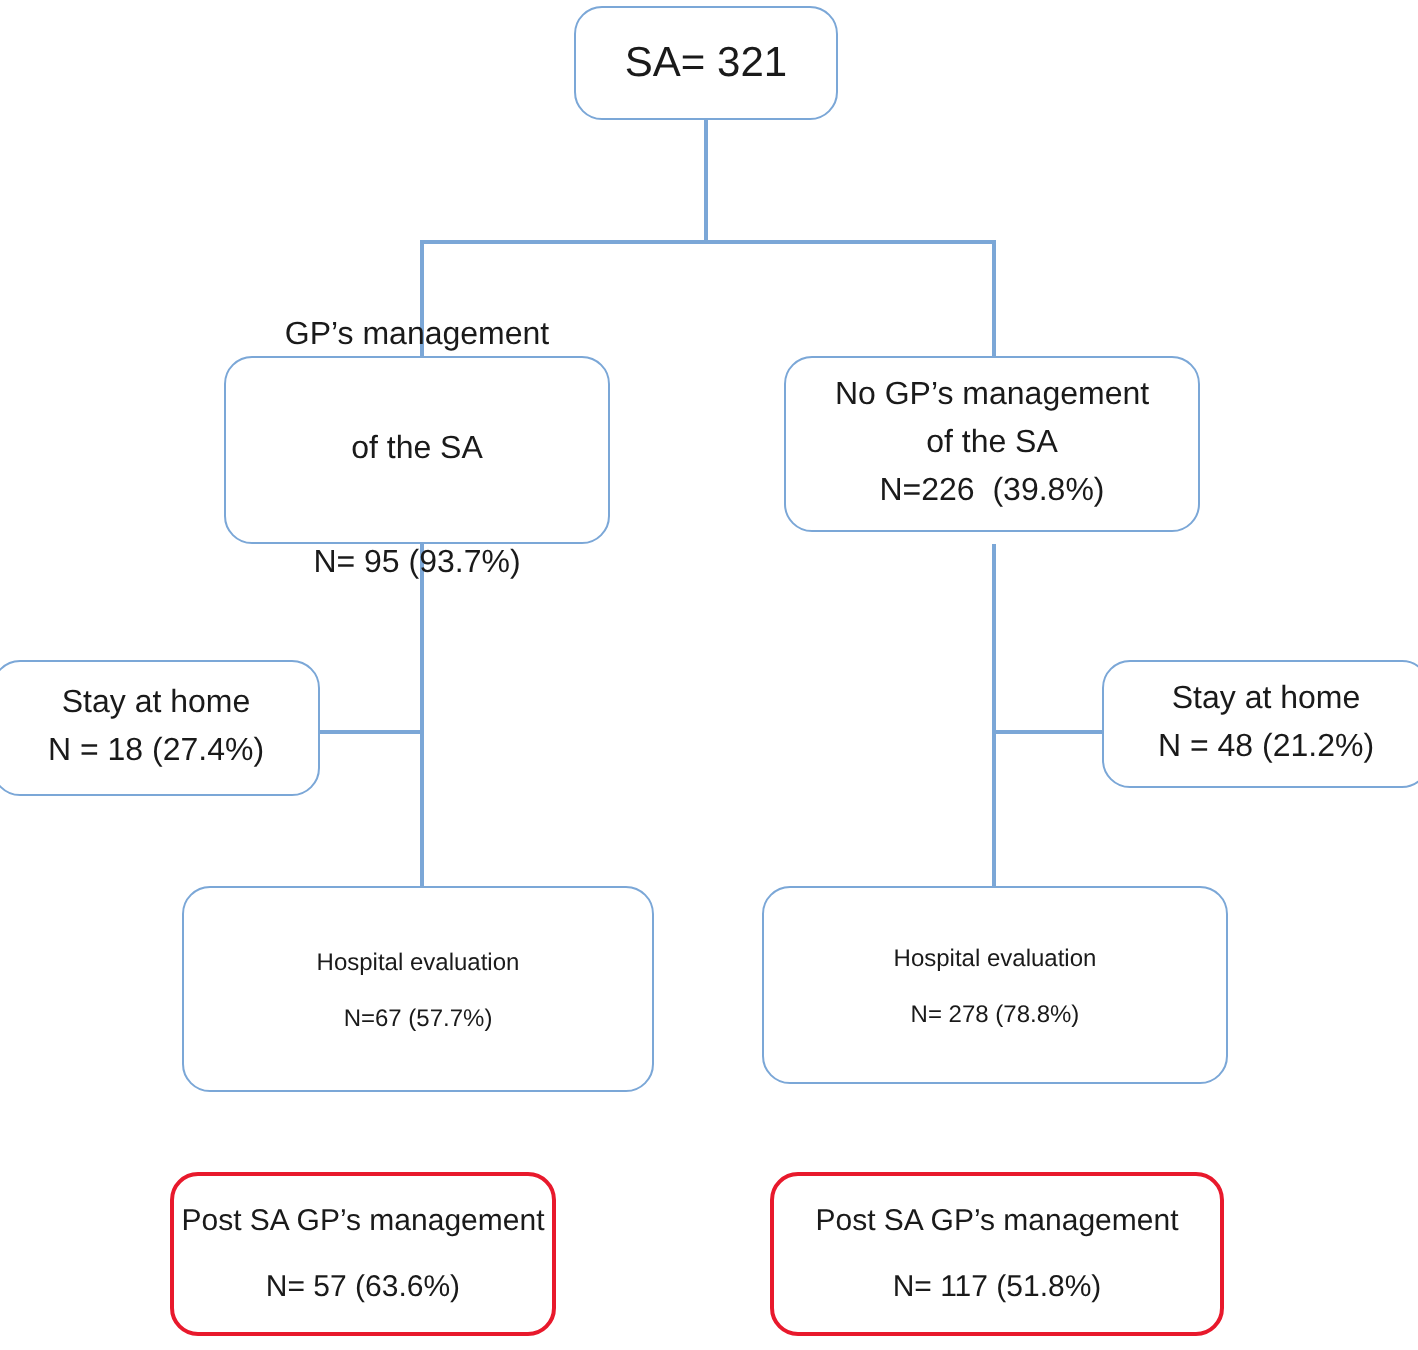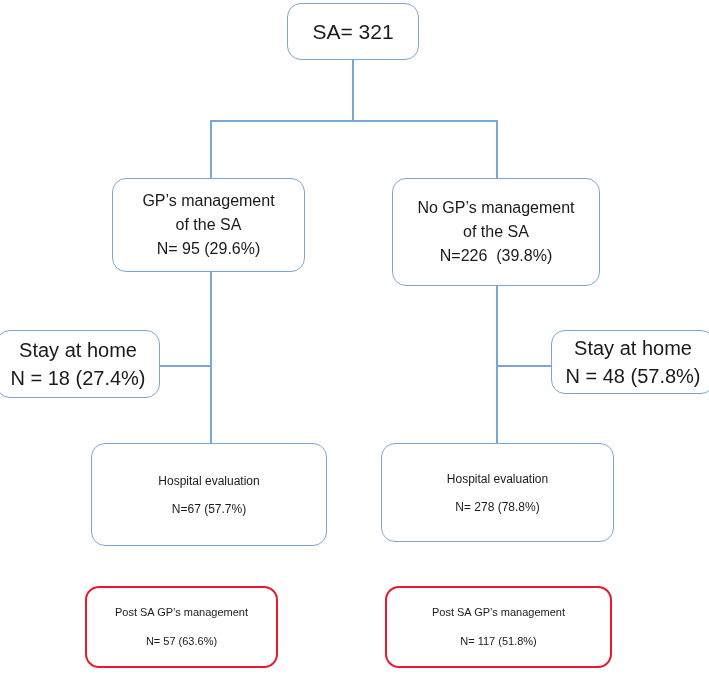--- a/index.html
+++ b/index.html
@@ -39,34 +39,34 @@
     border: 2px solid #E8192C;
     border-radius: 14px;
   }
   .node .line {
     display: block;
     white-space: pre;
     line-height: 1.0;
   }
   
   #node-root       { left: 287px; top: 3px;   width: 132px; height: 57px; }
-  #node-gp         { left: 112px; top: 178px; width: 193px; height: 94px; }
-  #node-nogp       { left: 392px; top: 178px; width: 208px; height: 108px; }
+  #node-gp         { left: 112px; top: 178px; width: 193px; height: 94px; gap: 33px; }
+  #node-nogp       { left: 392px; top: 178px; width: 208px; height: 88px; }
   #node-home-left  { left: -4px;  top: 330px; width: 164px; height: 68px; }
   #node-home-right { left: 551px; top: 330px; width: 164px; height: 64px; }
   #node-hosp-left  { left: 91px;  top: 443px; width: 236px; height: 103px; }
   #node-hosp-right { left: 381px; top: 443px; width: 233px; height: 99px; }
   #node-post-left  { left: 85px;  top: 586px; width: 193px; height: 82px; }
   #node-post-right { left: 385px; top: 586px; width: 227px; height: 82px; }
 
   #node-root .line { font-size: 21px; }
   #node-gp .line, #node-nogp .line { font-size: 16px; margin: 4px 0; }
-  #node-home-left .line, #node-home-right .line { font-size: 20px; margin: 4px 0; }
+  #node-home-left .line, #node-home-right .line { font-size: 16px; margin: 4px 0; }
   #node-hosp-left .line, #node-hosp-right .line { font-size: 12px; margin: 8px 0; }
-  #node-post-left .line, #node-post-right .line { font-size: 11px; margin: 9px 0; }
+  #node-post-left .line, #node-post-right .line { font-size: 15px; margin: 9px 0; }
 
   
   .conn {
     position: absolute;
     background: #7BA7D7;
     z-index: 1;
   }
   .conn.v { width: 1.6px; }
   .conn.h { height: 1.6px; }
 
@@ -95,37 +95,37 @@
   <div class="conn v" id="conn-right-spine"></div>
   <div class="conn h" id="conn-right-home"></div>
 
   <div class="node blue" id="node-root">
     <span class="line">SA= 321</span>
   </div>
 
   <div class="node blue" id="node-gp">
     <span class="line">GP’s management</span>
     <span class="line">of the SA</span>
-    <span class="line">N= 95 (29.6%)</span>
+    <span class="line">N= 95 (93.7%)</span>
   </div>
 
   <div class="node blue" id="node-nogp">
     <span class="line">No GP’s management</span>
     <span class="line">of the SA</span>
     <span class="line">N=226  (39.8%)</span>
   </div>
 
   <div class="node blue" id="node-home-left">
     <span class="line">Stay at home</span>
     <span class="line">N = 18 (27.4%)</span>
   </div>
 
   <div class="node blue" id="node-home-right">
     <span class="line">Stay at home</span>
-    <span class="line">N = 48 (57.8%)</span>
+    <span class="line">N = 48 (21.2%)</span>
   </div>
 
   <div class="node blue" id="node-hosp-left">
     <span class="line">Hospital evaluation</span>
     <span class="line">N=67 (57.7%)</span>
   </div>
 
   <div class="node blue" id="node-hosp-right">
     <span class="line">Hospital evaluation</span>
     <span class="line">N= 278 (78.8%)</span>

